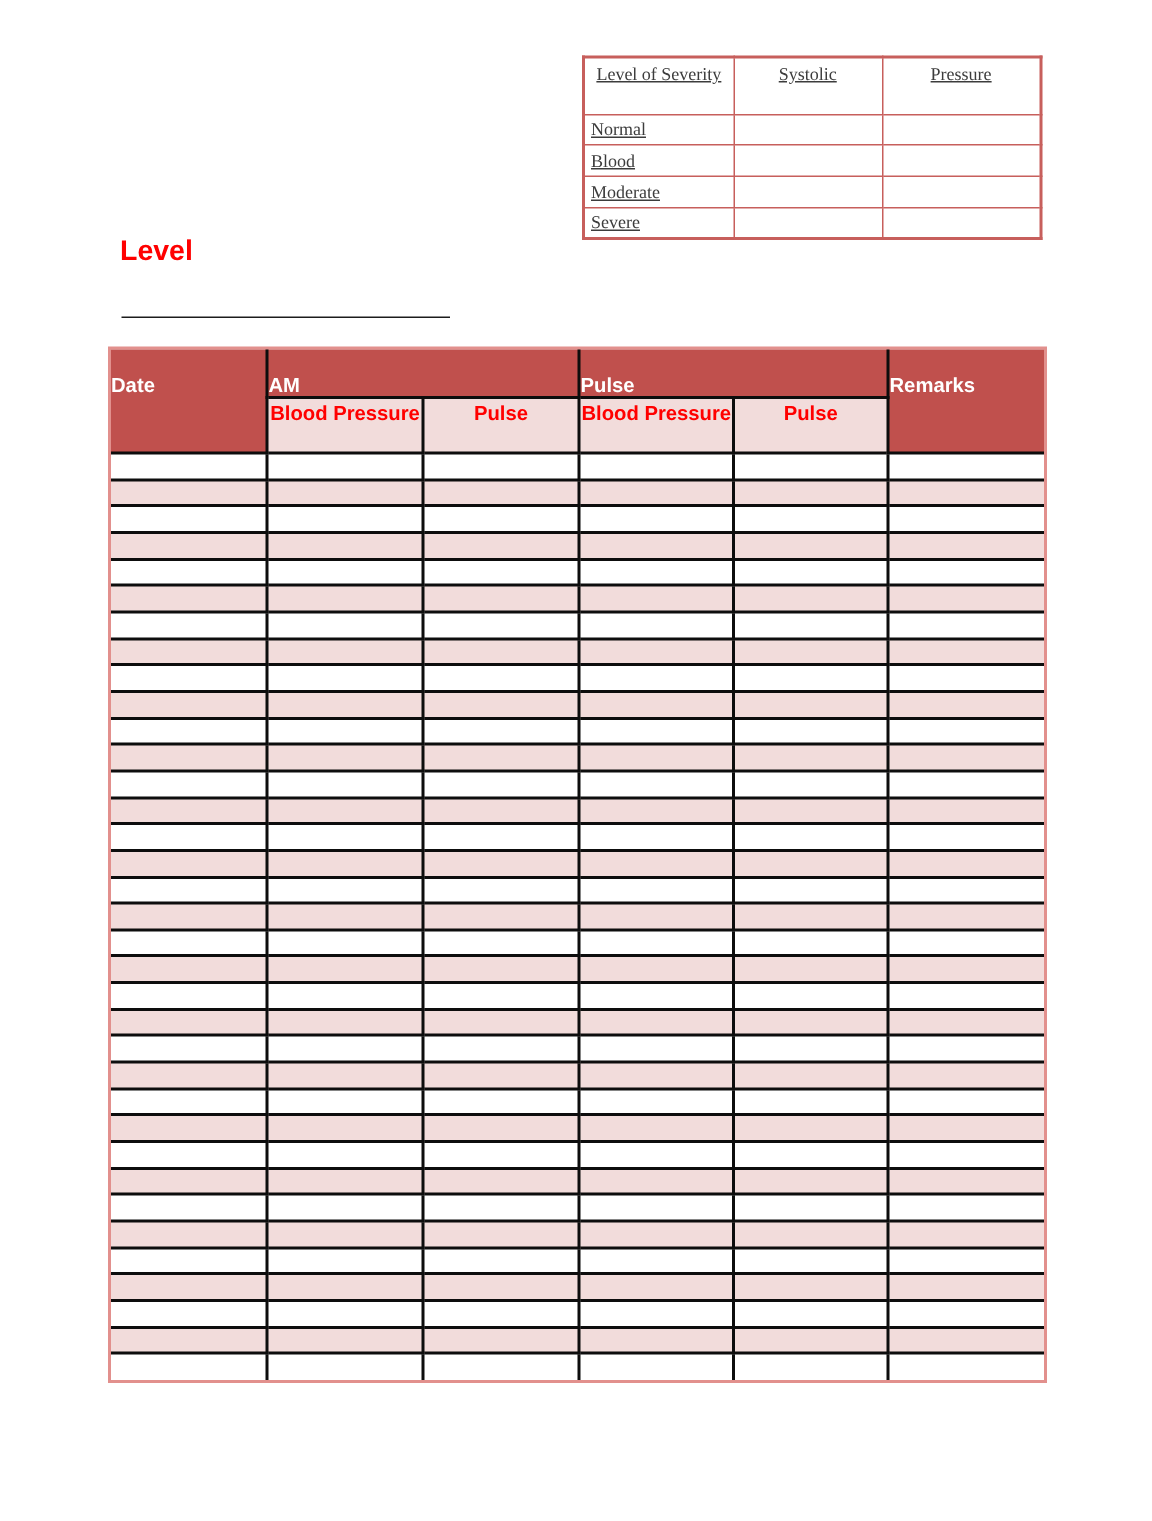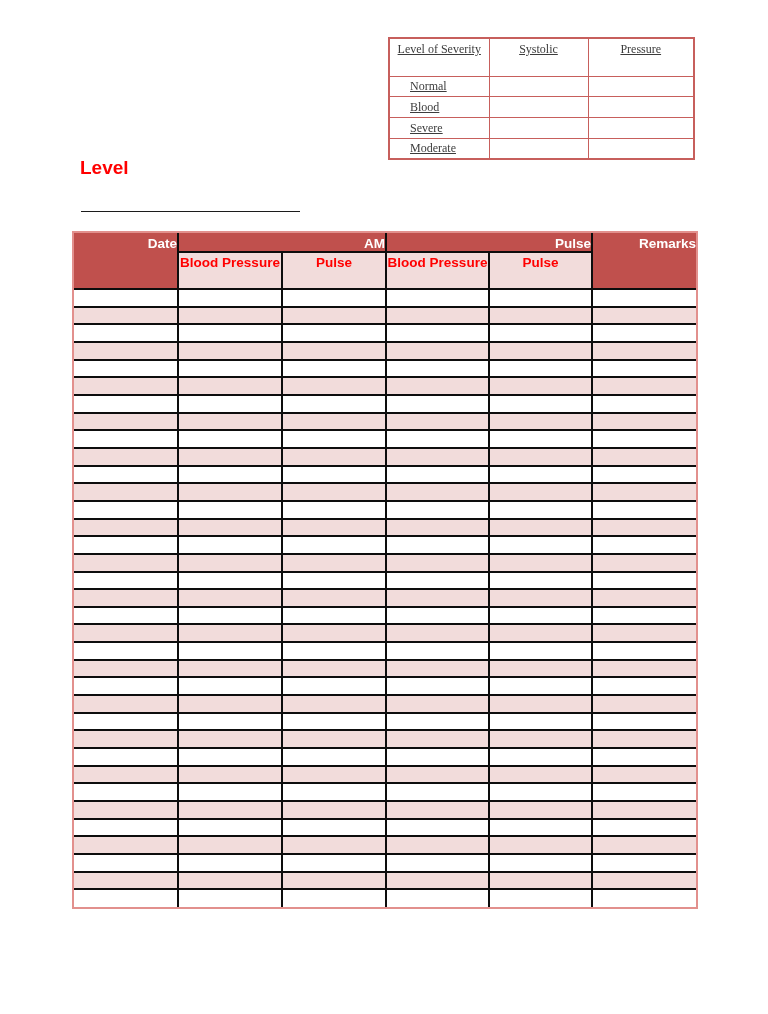--- a/index.html
+++ b/index.html
@@ -53,21 +53,21 @@
     font-weight:normal;
   }
   .severity thead th{
     height:38px;
     text-align:center;vertical-align:top;
     padding-top:1px;line-height:19px;
   }
   .severity tbody td{
     height:20.7px;
     text-align:left;vertical-align:middle;
-    padding-left:20px;line-height:18px;
+    padding-left:4px;line-height:18px;
   }
   
   .log-wrap{
     position:absolute;left:72px;top:231px;
     border:2px solid var(--outer-border);
   }
   .log-table{
     border-collapse:collapse;
     table-layout:fixed;
     width:622px;
@@ -77,22 +77,22 @@
     padding:0;
   }
   .log-table tr > *:first-child{border-left:none;}
   .log-table tr > *:last-child{border-right:none;}
   .log-table thead tr:first-child > *{border-top:none;}
   .log-table tbody tr:last-child > *{border-bottom:none;}
   .log-table th.dark{
     background:var(--header-red);
     color:#ffffff;
     font-size:13.5px;font-weight:bold;
-    text-align:right;vertical-align:top;
-    padding-top:3px;line-height:15px;
+    text-align:left;vertical-align:top;
+    padding-top:16px;line-height:15px;
   }
   .log-table thead tr:first-child{height:19px;}
   .log-table thead tr:last-child{height:37px;}
   .log-table th.sub{
     background:var(--row-pink);
     color:var(--accent-red);
     font-size:13.5px;font-weight:bold;
     text-align:center;vertical-align:top;
     padding-top:2px;line-height:16px;
   }
@@ -124,26 +124,26 @@
           <td>Normal</td>
           <td></td>
           <td></td>
         </tr>
         <tr>
           <td>Blood</td>
           <td></td>
           <td></td>
         </tr>
         <tr>
+          <td>Moderate</td>
+          <td></td>
+          <td></td>
+        </tr>
+        <tr>
           <td>Severe</td>
-          <td></td>
-          <td></td>
-        </tr>
-        <tr>
-          <td>Moderate</td>
           <td></td>
           <td></td>
         </tr>
       </tbody>
   </table>
 
   <div class="name-label">Level</div>
   <div class="name-underline"></div>
 
   <div class="log-wrap">

